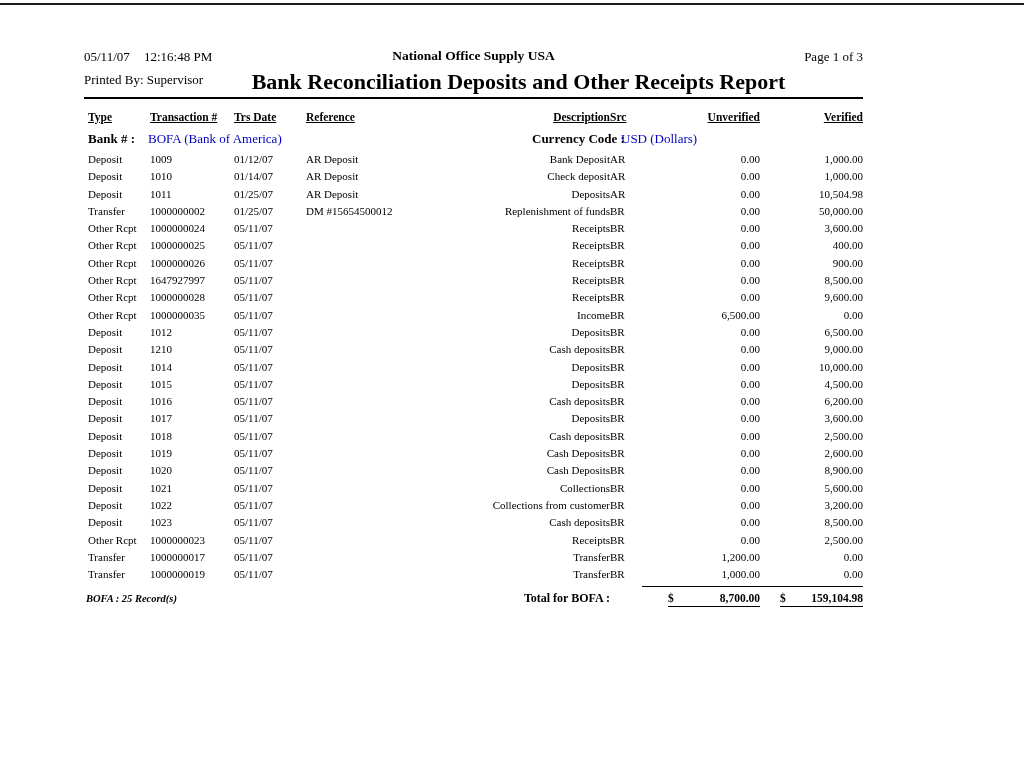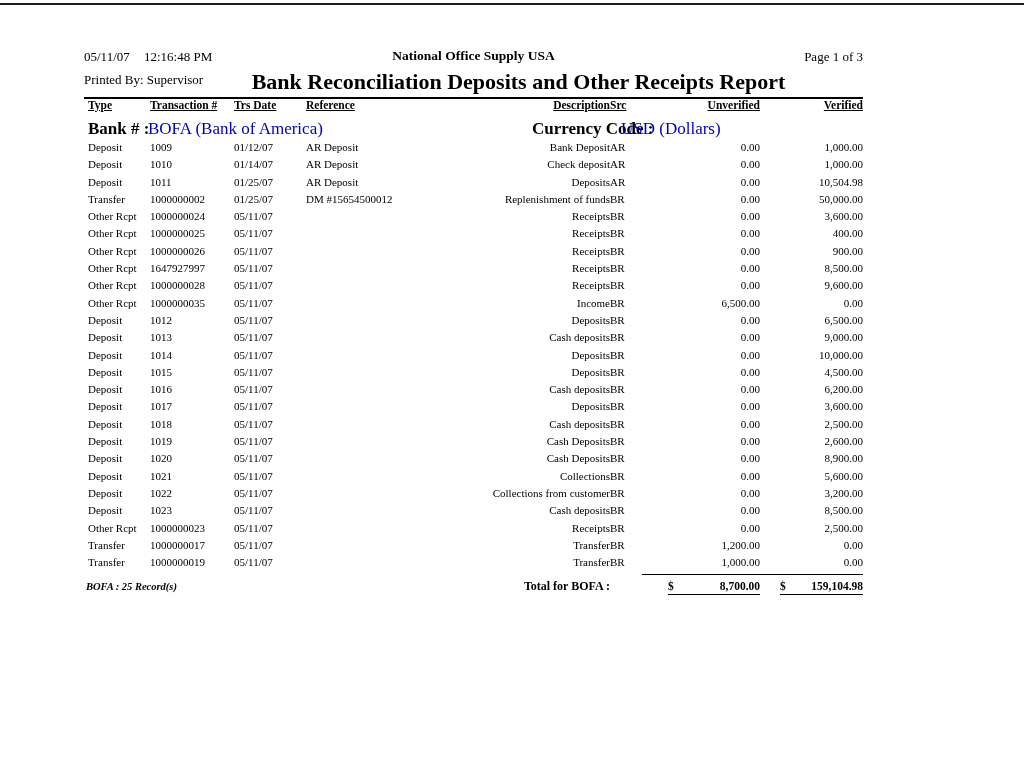--- a/index.html
+++ b/index.html
@@ -22,33 +22,33 @@
   .company { position:absolute; left:0; right:0; top:0; text-align:center; font-weight:bold; font-size:13.5px; }
   .pageinfo { position:absolute; right:0; top:1px; }
   .hdr-row2 { position:relative; height:24px; }
   .printedby { position:absolute; left:0; top:4px; font-size:13px; }
   .rtitle { position:absolute; left:90px; right:0; top:1px; text-align:center; font-weight:bold; font-size:22px; }
 
   .rule { border-top:2px solid #000; margin-top:5px; }
 
   .grid { display:grid; grid-template-columns:66px 78px 70px 144px 168px 36px 114px 103px; }
 
-  .thead { margin-top:0; height:18px; font-weight:bold; font-size:11.5px; }
+  .thead { margin-top:12px; height:18px; font-weight:bold; font-size:11.5px; }
   .thead span { text-decoration:underline; white-space:nowrap; }
 
   .c-type { padding-left:4px; text-align:left; }
   .c-txn  { text-align:left; }
   .c-date { padding-left:6px; text-align:left; }
   .c-ref  { padding-left:8px; text-align:left; }
   .c-desc { padding-left:8px; text-align:right; }
   .c-src  { text-align:left; }
   .c-unv  { text-align:right; }
   .c-ver  { text-align:right; }
 
-  .bankrow { position:relative; height:20px; margin-top:2px; font-size:17px; }
+  .bankrow { position:relative; height:20px; margin-top:2px; font-size:13px; }
   .bank-label { position:absolute; left:4px; font-weight:bold; }
   .bank-value { position:absolute; left:64px; color:#0000c0; }
   .curr-label { position:absolute; left:448px; font-weight:bold; }
   .curr-value { position:absolute; left:537px; color:#0000c0; }
 
   .rows { font-size:11px; }
   .row { line-height:17.3px; height:17.3px; white-space:nowrap; }
 
   .totals-rule { margin-top:3px; margin-left:558px; width:221px; border-top:1px solid #000; }
 
@@ -219,21 +219,21 @@
     <span class="c-date">05/11/07</span>
     <span class="c-ref"></span>
     <span class="c-desc">Deposits</span>
     <span class="c-src">BR</span>
     <span class="c-unv">0.00</span>
     <span class="c-ver">6,500.00</span>
   </div>
 
   <div class="grid row">
     <span class="c-type">Deposit</span>
-    <span class="c-txn">1013</span>
+    <span class="c-txn">1210</span>
     <span class="c-date">05/11/07</span>
     <span class="c-ref"></span>
     <span class="c-desc">Cash deposits</span>
     <span class="c-src">BR</span>
     <span class="c-unv">0.00</span>
     <span class="c-ver">9,000.00</span>
   </div>
 
   <div class="grid row">
     <span class="c-type">Deposit</span>

